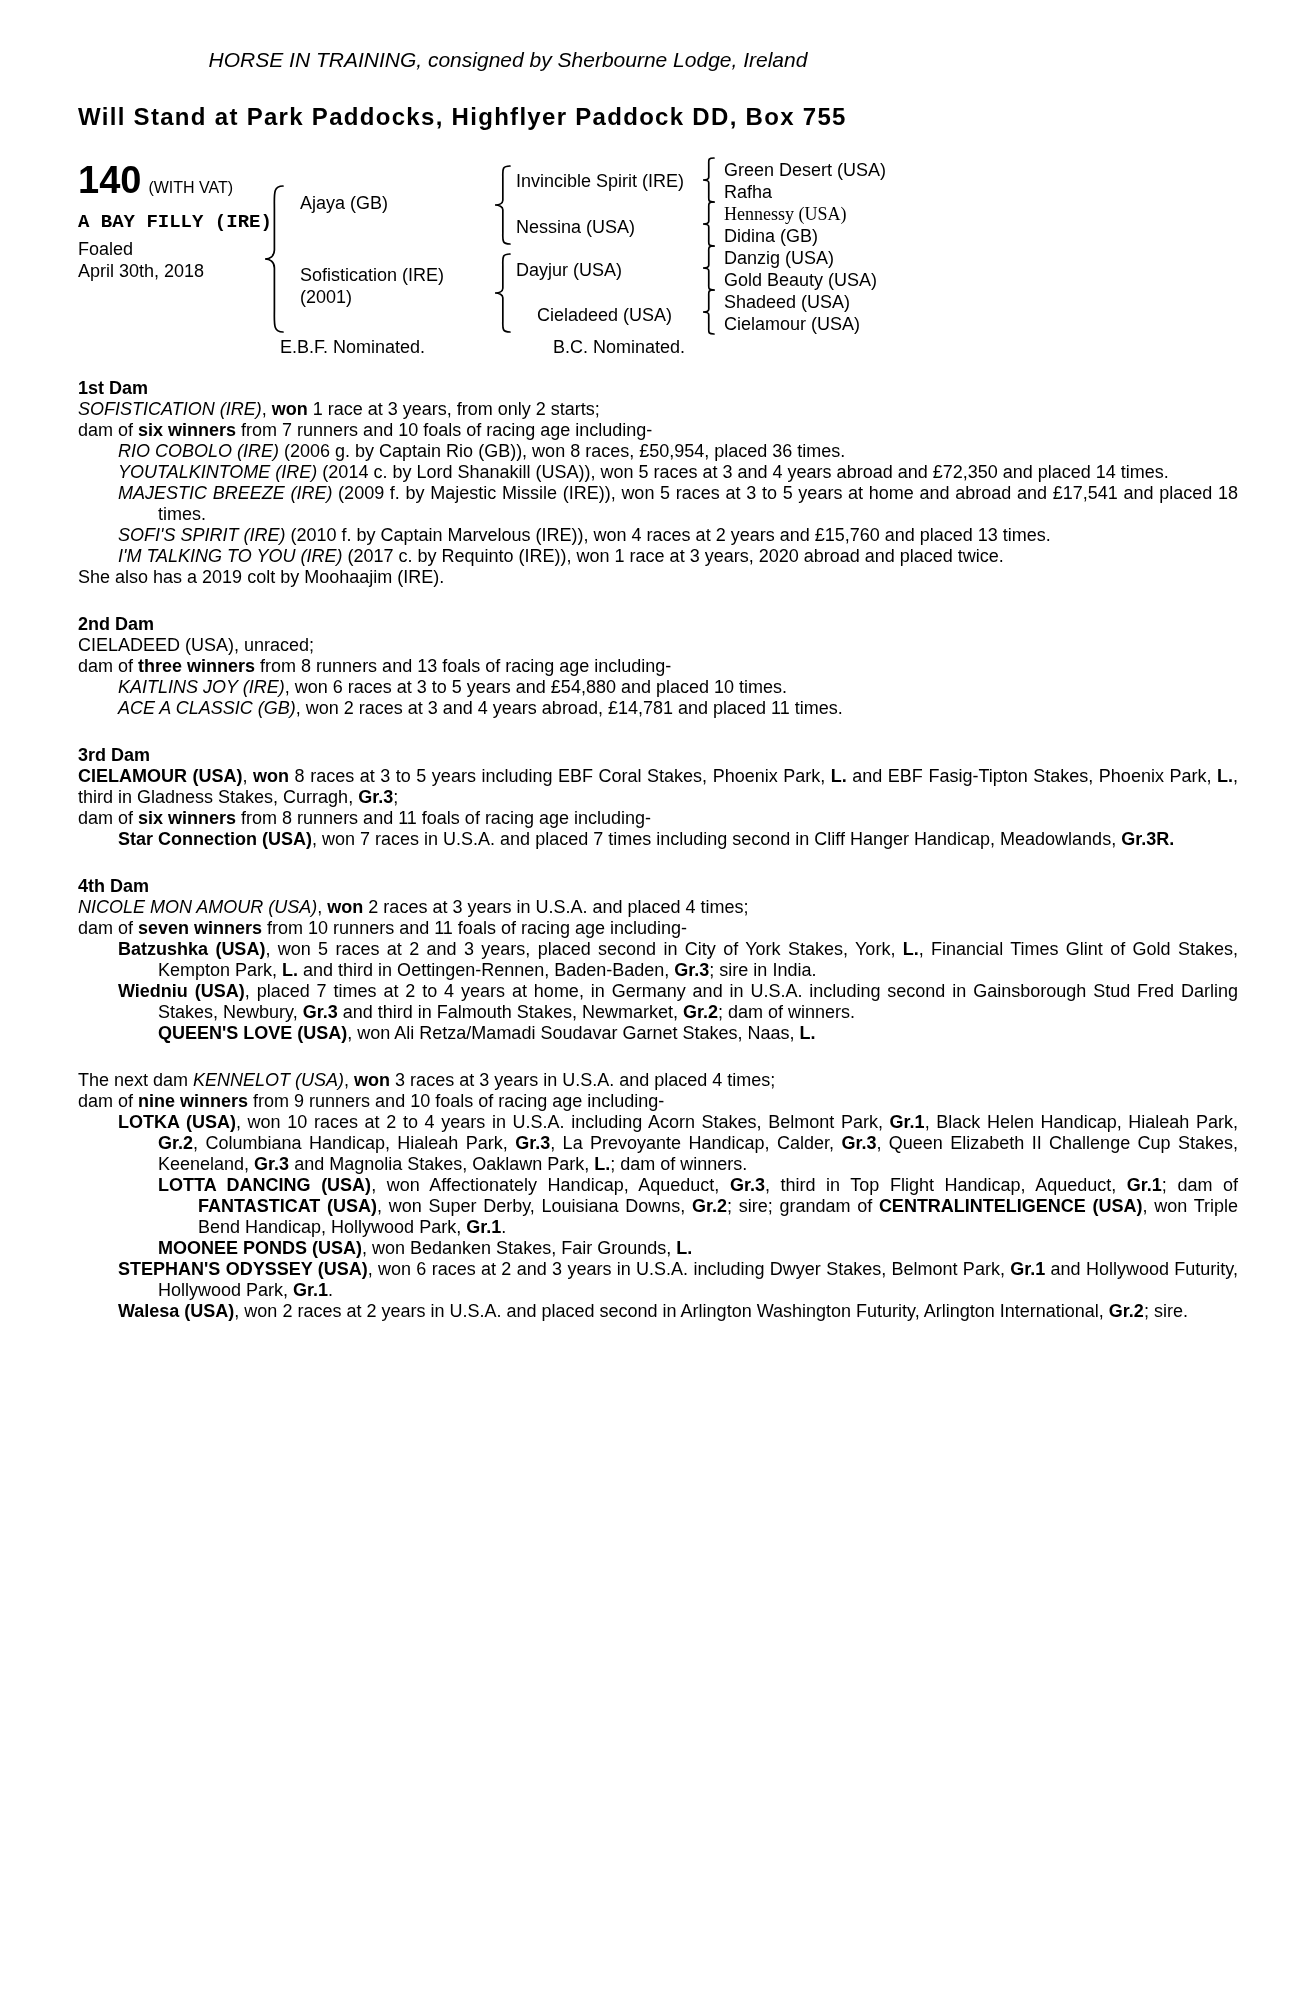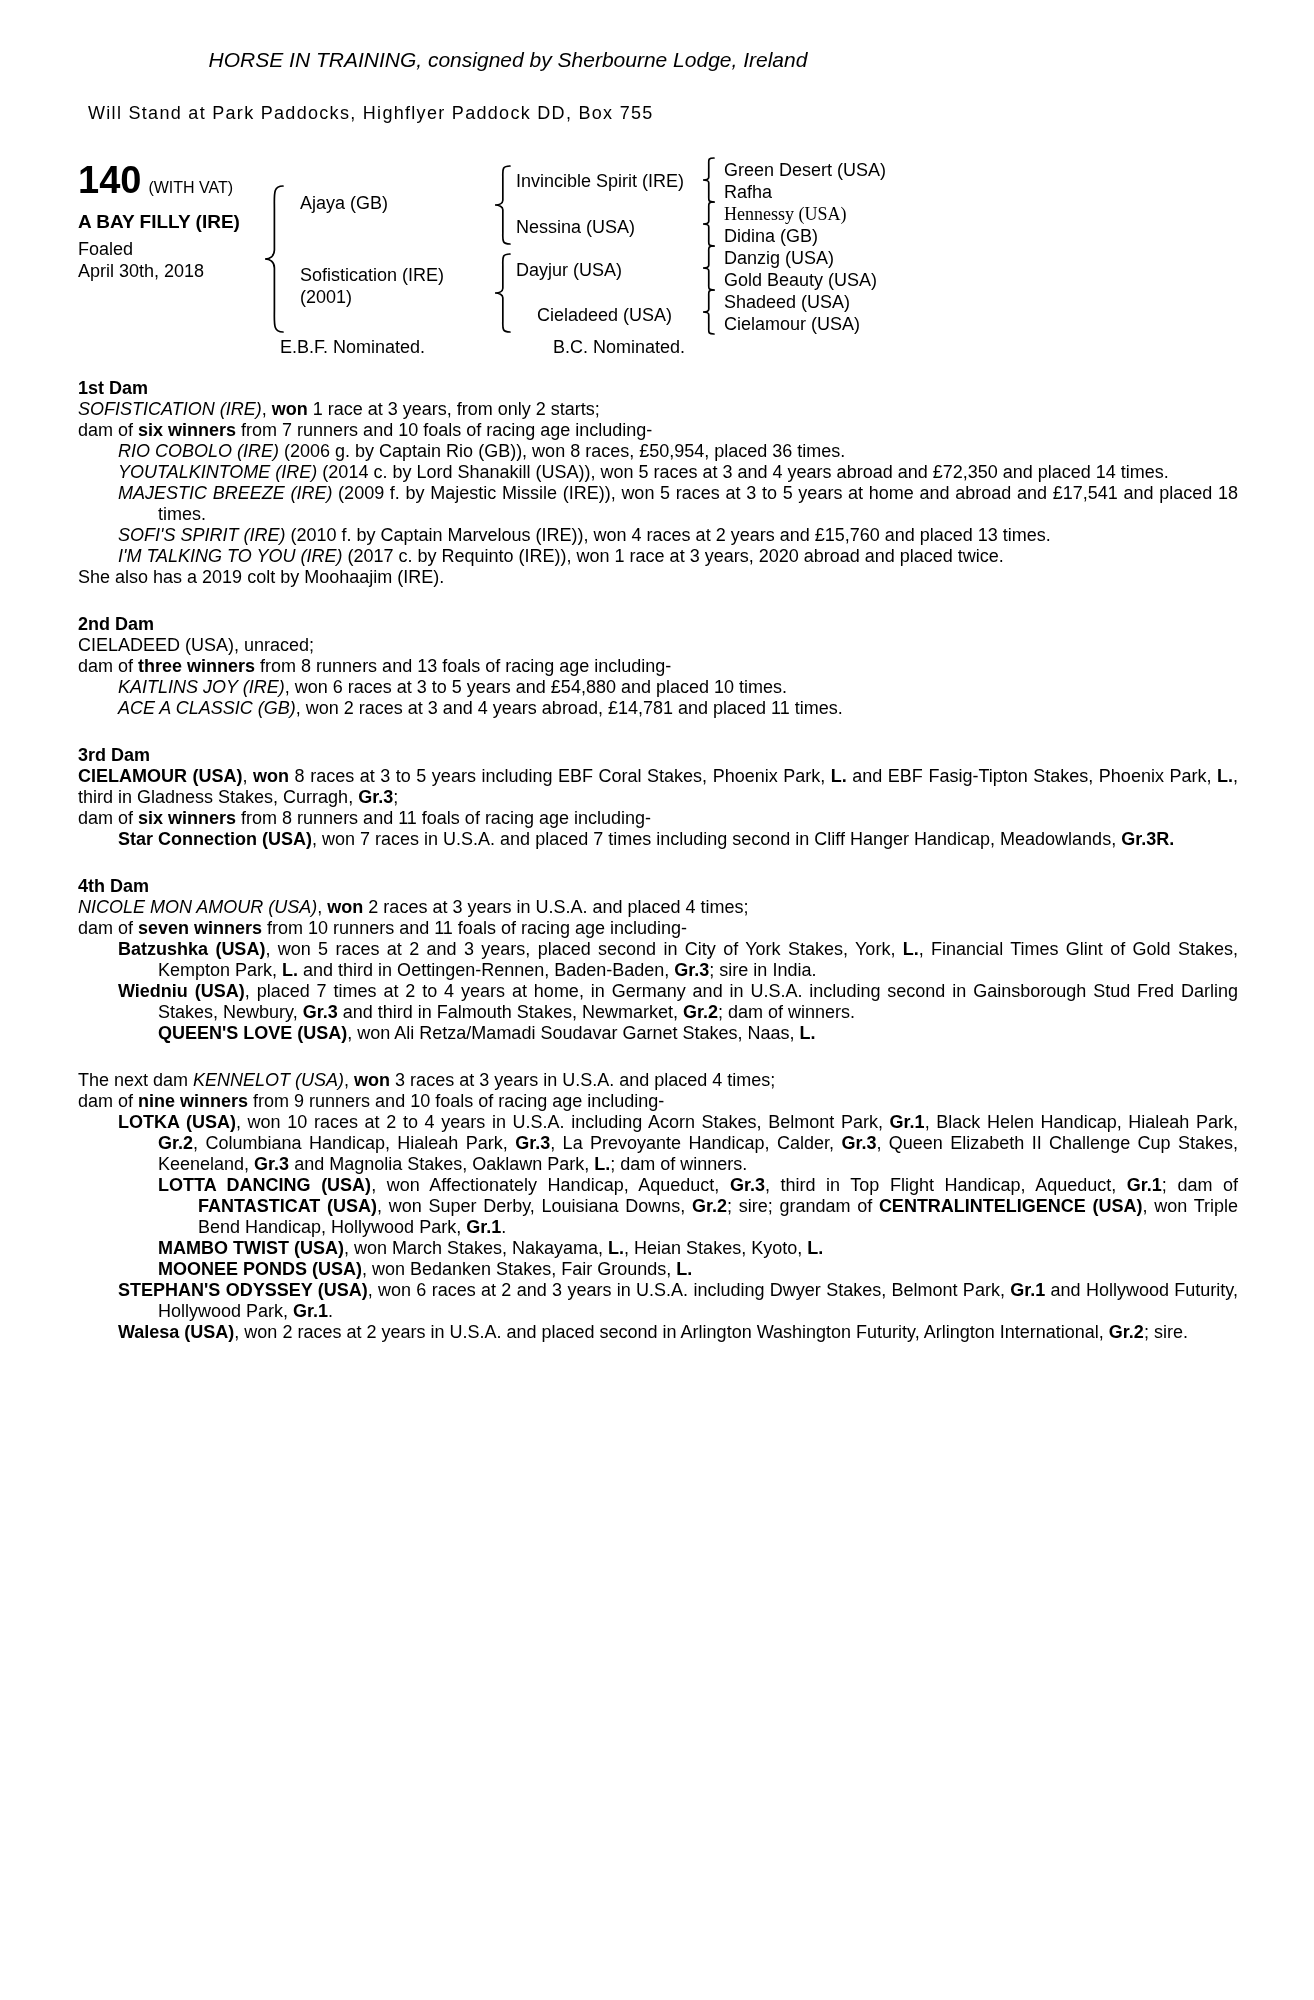--- a/index.html
+++ b/index.html
@@ -8,22 +8,22 @@
     font-family:"Liberation Sans", sans-serif;
     -webkit-font-smoothing:antialiased;
   }
   .page { position:relative; width:1314px; height:1504px; overflow:hidden; }
 
   .consignor {
     position:absolute; top:48px; left:78px; width:860px;
     text-align:center; font-style:italic; font-size:21px; line-height:24px;
   }
   .standline {
-    position:absolute; top:103px; left:88px;
-    font-weight:normal; font-size:18px; letter-spacing:1.3px;
+    position:absolute; top:103px; left:78px;
+    font-weight:bold; font-size:24px; letter-spacing:1.3px;
   }
 
   .chart { position:absolute; top:153px; left:0; width:1314px; height:232px; }
   .abs { position:absolute; white-space:nowrap; }
   .lot-num { font-size:38px; font-weight:bold; line-height:1;text-align:right; }
   .vat { font-size:16px; margin-left:7px; }
   .lot-name { font-size:19px; font-weight:bold; }
   .ped { font-size:18px; }
   .nom { font-size:18px; font-weight:normal; }
   svg.brace { position:absolute; overflow:visible; }
@@ -45,21 +45,21 @@
 <div class="page">
 
   <div class="consignor">HORSE IN TRAINING, consigned by Sherbourne Lodge, Ireland</div>
   <div class="standline">Will Stand at Park Paddocks, Highflyer Paddock DD, Box 755</div>
 
   <div class="chart">
 
     <div class="abs" style="left:78px; top:8px;">
       <span class="lot-num">140</span><span class="vat">(WITH VAT)</span>
     </div>
-    <div class="abs lot-name" style="left:78px; top:58px;">A BAY FILLY (IRE)</div>
+    <div class="abs lot-name" style="left:78px; top:58px;font-family:Liberation Mono, monospace;">A BAY FILLY (IRE)</div>
     <div class="abs ped" style="left:78px; top:86px;">Foaled</div>
     <div class="abs ped" style="left:78px; top:108px;">April 30th, 2018</div>
 
     <svg class="brace" style="left:264px; top:32px;" width="20" height="148" viewBox="0 0 20 148">
         <path d="M 19 1 C 9 1 10.4 8.879999999999999 10.4 23.68 L 10.4 65.12 C 10.4 71.04 6 74 1 74 C 6 74 10.4 76.96 10.4 82.88 L 10.4 124.32 C 10.4 139.12 9 147 19 147"></path>
       </svg>
     <svg class="brace" style="left:494px; top:12px;" width="17" height="80" viewBox="0 0 17 80">
         <path d="M 16 1 C 7.65 1 8.84 4.8 8.84 12.8 L 8.84 35.2 C 8.84 38.4 5.1 40 1 40 C 5.1 40 8.84 41.6 8.84 44.8 L 8.84 67.2 C 8.84 75.2 7.65 79 16 79"></path>
       </svg>
     <svg class="brace" style="left:494px; top:100px;" width="17" height="80" viewBox="0 0 17 80">
@@ -131,20 +131,19 @@
         <p class="para lvl0"><span>dam of </span><span class="b">seven winners</span><span> from 10 runners and 11 foals of racing age including-</span></p>
         <p class="para lvl1"><span class="b">Batzushka (USA)</span><span>, won 5 races at 2 and 3 years, placed second in City of York Stakes, York, </span><span class="b">L.</span><span>, Financial Times Glint of Gold Stakes, Kempton Park, </span><span class="b">L.</span><span> and third in Oettingen-Rennen, Baden-Baden, </span><span class="b">Gr.3</span><span>; sire in India.</span></p>
         <p class="para lvl1"><span class="b">Wiedniu (USA)</span><span>, placed 7 times at 2 to 4 years at home, in Germany and in U.S.A. including second in Gainsborough Stud Fred Darling Stakes, Newbury, </span><span class="b">Gr.3</span><span> and third in Falmouth Stakes, Newmarket, </span><span class="b">Gr.2</span><span>; dam of winners.</span></p>
         <p class="para lvl2"><span class="b">QUEEN'S LOVE (USA)</span><span>, won Ali Retza/Mamadi Soudavar Garnet Stakes, Naas, </span><span class="b">L.</span></p>
       </div>
       <div class="section">
         <p class="para lvl0"><span>The next dam </span><span class="i">KENNELOT (USA)</span><span>, </span><span class="b">won</span><span> 3 races at 3 years in U.S.A. and placed 4 times;</span></p>
         <p class="para lvl0"><span>dam of </span><span class="b">nine winners</span><span> from 9 runners and 10 foals of racing age including-</span></p>
         <p class="para lvl1"><span class="b">LOTKA (USA)</span><span>, won 10 races at 2 to 4 years in U.S.A. including Acorn Stakes, Belmont Park, </span><span class="b">Gr.1</span><span>, Black Helen Handicap, Hialeah Park, </span><span class="b">Gr.2</span><span>, Columbiana Handicap, Hialeah Park, </span><span class="b">Gr.3</span><span>, La Prevoyante Handicap, Calder, </span><span class="b">Gr.3</span><span>, Queen Elizabeth II Challenge Cup Stakes, Keeneland, </span><span class="b">Gr.3</span><span> and Magnolia Stakes, Oaklawn Park, </span><span class="b">L.</span><span>; dam of winners.</span></p>
         <p class="para lvl2"><span class="b">LOTTA DANCING (USA)</span><span>, won Affectionately Handicap, Aqueduct, </span><span class="b">Gr.3</span><span>, third in Top Flight Handicap, Aqueduct, </span><span class="b">Gr.1</span><span>; dam of </span><span class="b">FANTASTICAT (USA)</span><span>, won Super Derby, Louisiana Downs, </span><span class="b">Gr.2</span><span>; sire; grandam of </span><span class="b">CENTRALINTELIGENCE (USA)</span><span>, won Triple Bend Handicap, Hollywood Park, </span><span class="b">Gr.1</span><span>.</span></p>
-        <p class="para lvl2"><span class="b">MAMBO TWIST (USA)</span><span>, won March Stakes, Nakayama, </span><span class="b">L.</span><span>, Heian Stakes, Kyoto, </span><span class="b">L.</span></p>
         <p class="para lvl2"><span class="b">MOONEE PONDS (USA)</span><span>, won Bedanken Stakes, Fair Grounds, </span><span class="b">L.</span></p>
         <p class="para lvl1"><span class="b">STEPHAN'S ODYSSEY (USA)</span><span>, won 6 races at 2 and 3 years in U.S.A. including Dwyer Stakes, Belmont Park, </span><span class="b">Gr.1</span><span> and Hollywood Futurity, Hollywood Park, </span><span class="b">Gr.1</span><span>.</span></p>
         <p class="para lvl1"><span class="b">Walesa (USA)</span><span>, won 2 races at 2 years in U.S.A. and placed second in Arlington Washington Futurity, Arlington International, </span><span class="b">Gr.2</span><span>; sire.</span></p>
       </div>
     </div>
 
 </div>
 
 </body></html>

